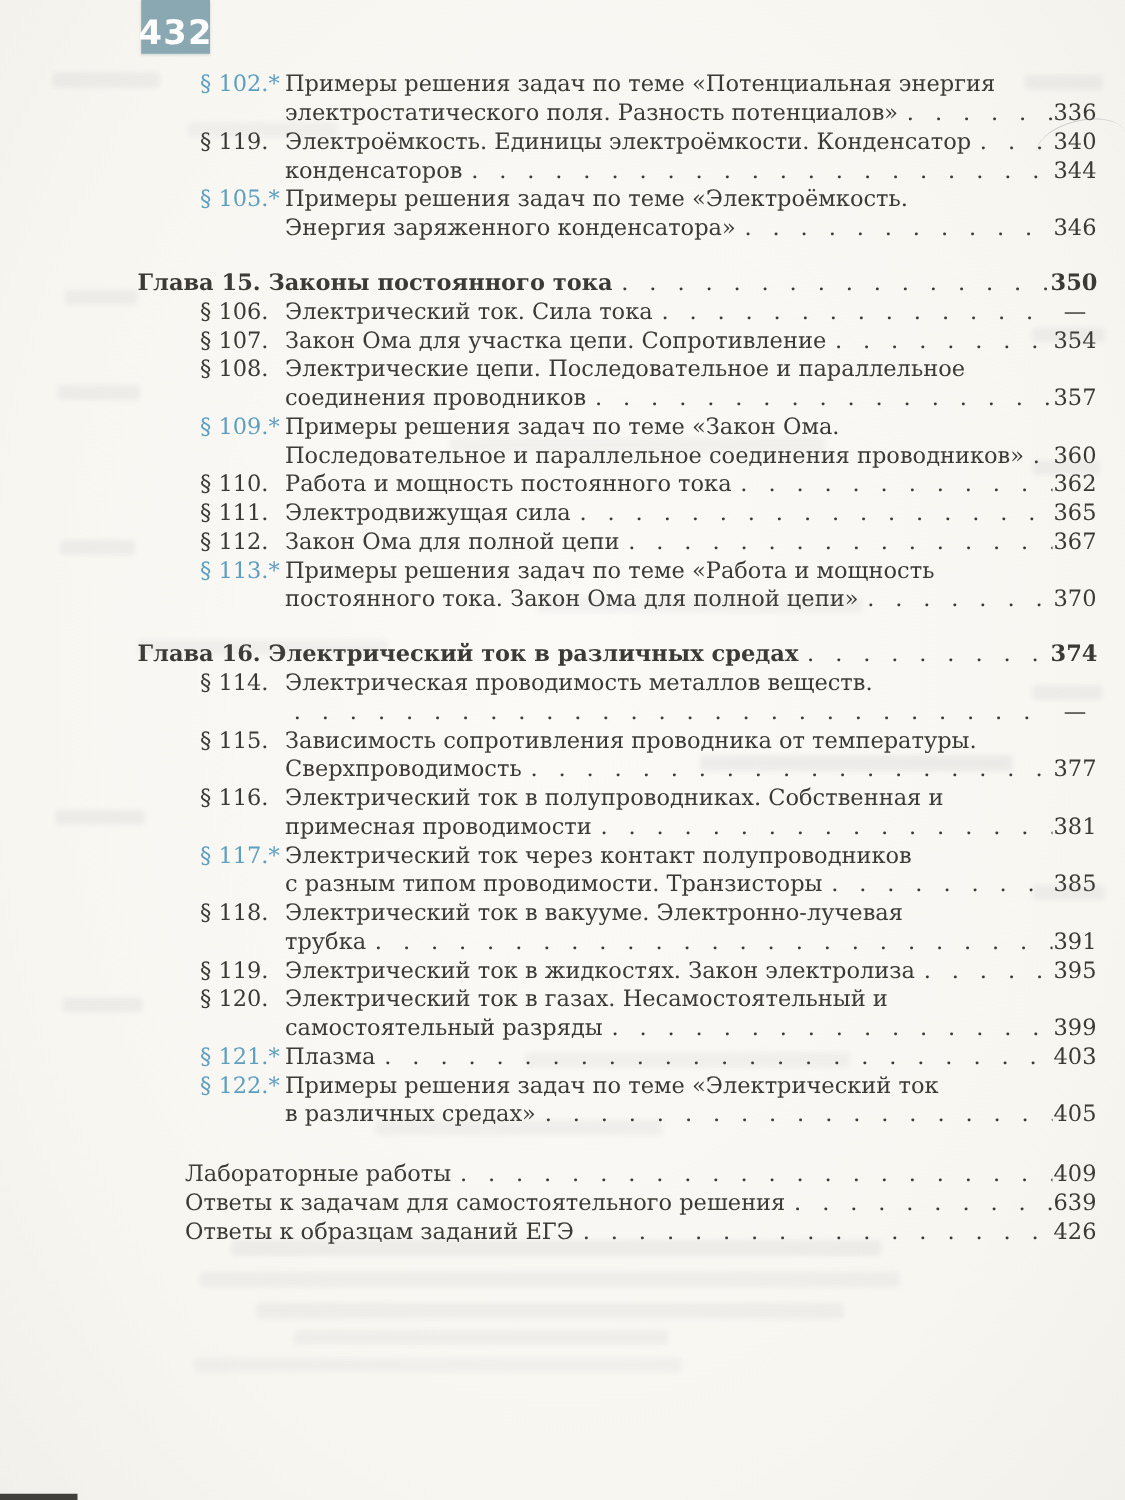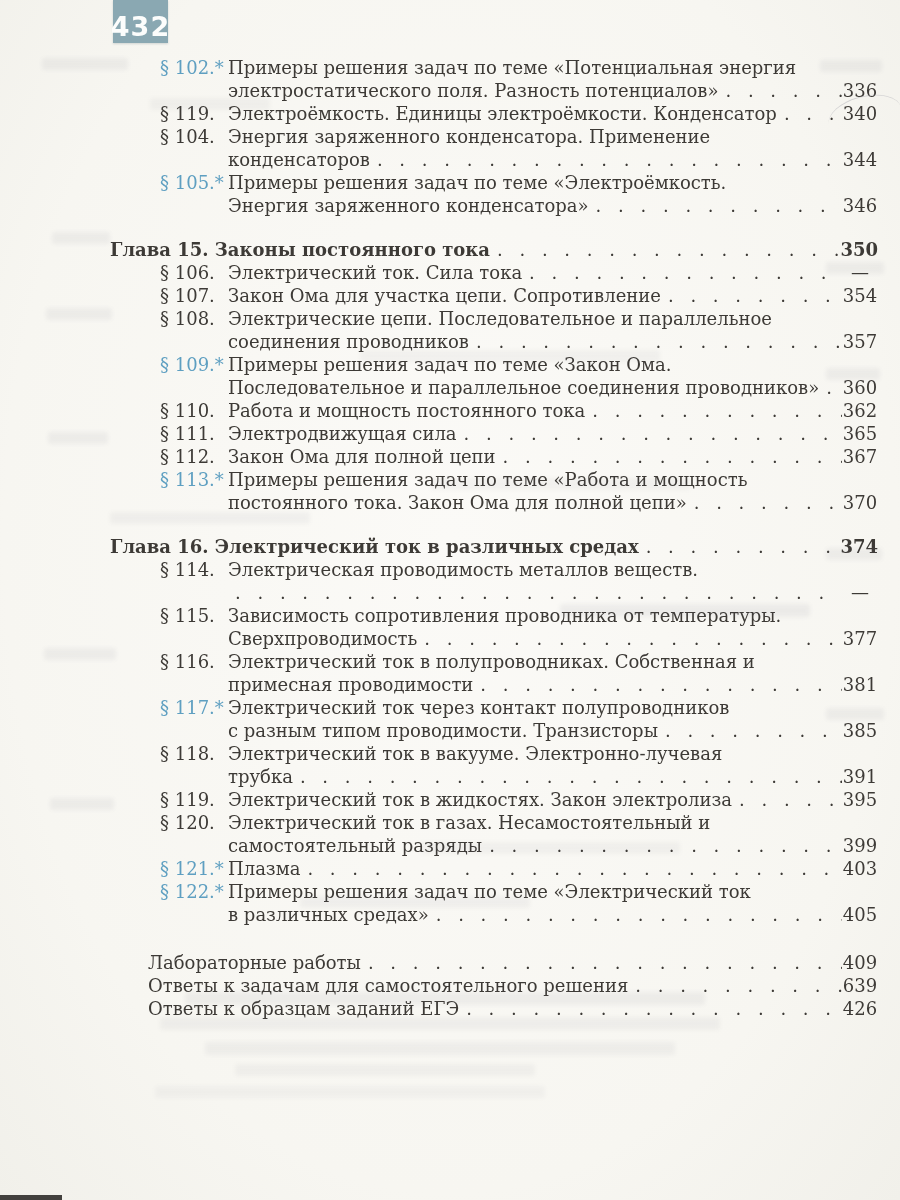--- a/index.html
+++ b/index.html
@@ -82,24 +82,20 @@
         <span class="num starred"></span>
         <span class="text">электростатического поля. Разность потенциалов»</span>
         <span class="dots">. . . . . . . . . . . . . . . . . . . . . . . . . . . . . . . . . . . . . . . . . . . . . . . . . . . . . . . . . . . . . . . . . . . . . . . . . . . . . . . . . . . . . . . . . .</span>
         <span class="pageno">336</span>
       </div>
       <div class="row entry">
         <span class="num">§ 119.</span>
         <span class="text">Электроёмкость. Единицы электроёмкости. Конденсатор</span>
         <span class="dots">. . . . . . . . . . . . . . . . . . . . . . . . . . . . . . . . . . . . . . . . . . . . . . . . . . . . . . . . . . . . . . . . . . . . . . . . . . . . . . . . . . . . . . . . . .</span>
         <span class="pageno">340</span>
-      </div>
-      <div class="row entry">
-        <span class="num">§ 104.</span>
-        <span class="text">Энергия заряженного конденсатора. Применение</span>
       </div>
       <div class="row entry">
         <span class="num"></span>
         <span class="text">конденсаторов</span>
         <span class="dots">. . . . . . . . . . . . . . . . . . . . . . . . . . . . . . . . . . . . . . . . . . . . . . . . . . . . . . . . . . . . . . . . . . . . . . . . . . . . . . . . . . . . . . . . . .</span>
         <span class="pageno">344</span>
       </div>
       <div class="row entry">
         <span class="num starred">§ 105.*</span>
         <span class="text">Примеры решения задач по теме «Электроёмкость.</span>

